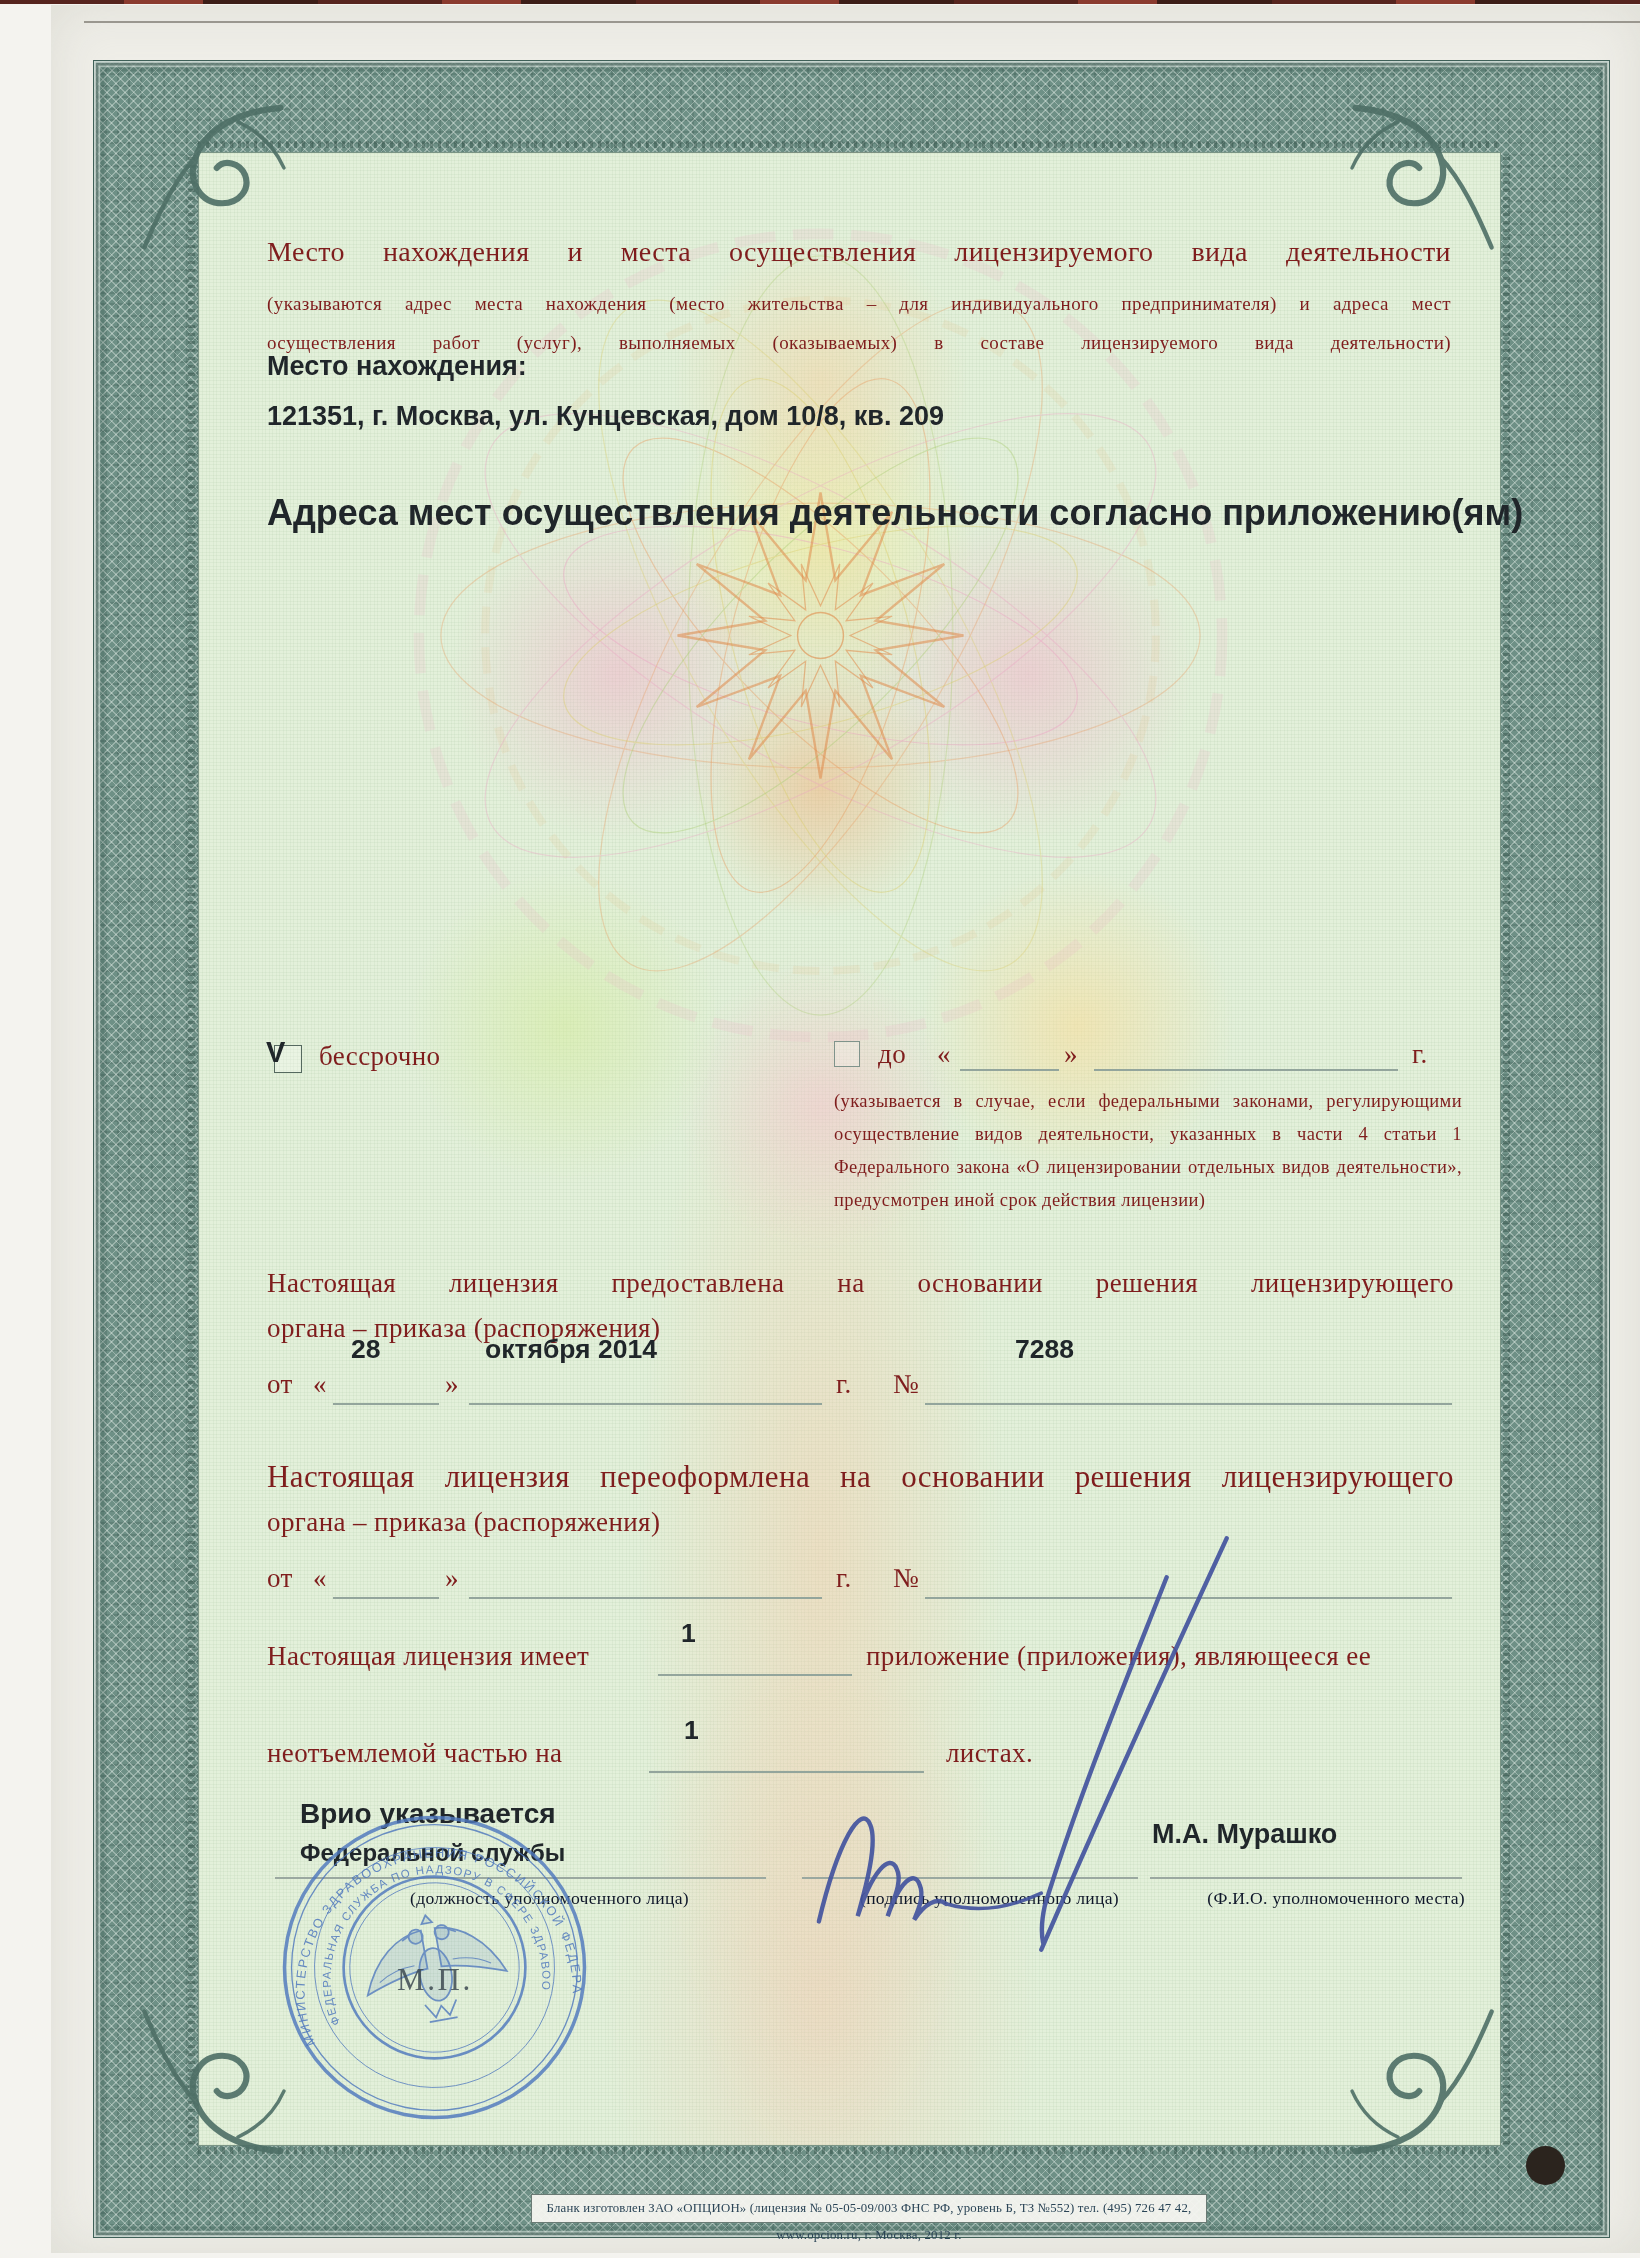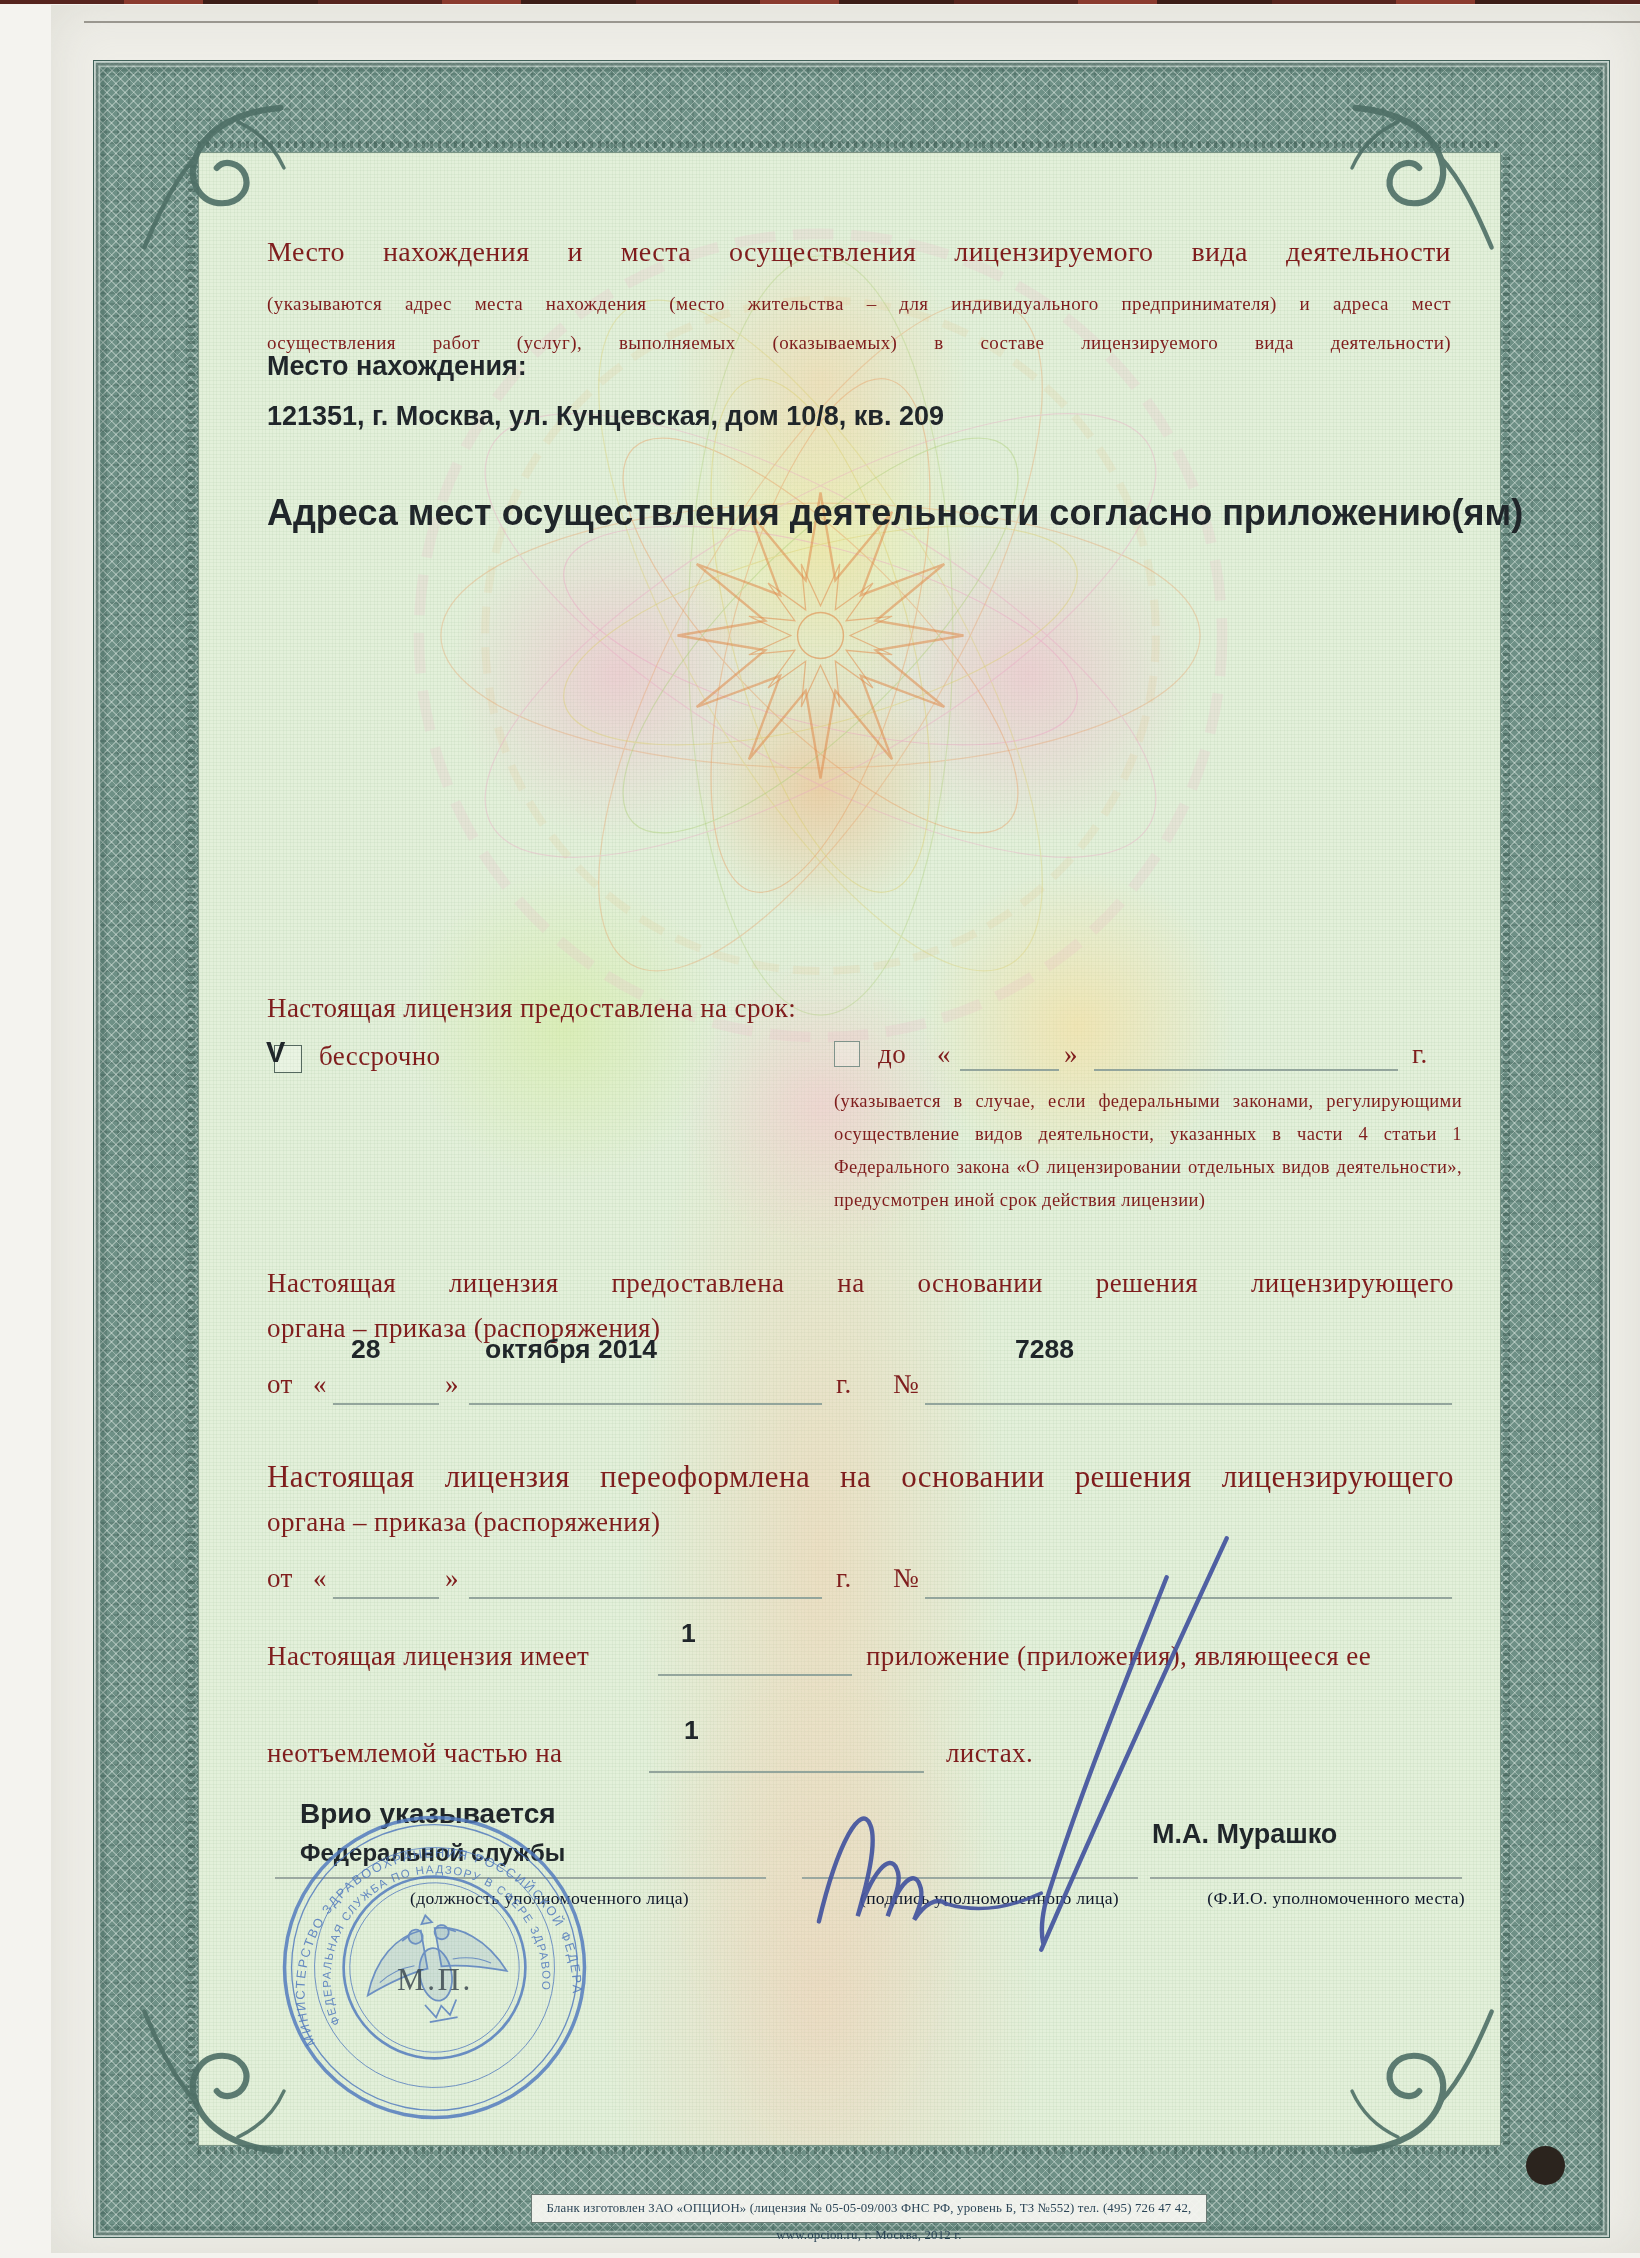--- a/index.html
+++ b/index.html
@@ -128,21 +128,20 @@
   </svg>
 
   <div class="abs ser just" style="left:267px;top:236px;width:1184px;font-size:28px;line-height:32px;">Место нахождения и места осуществления лицензируемого вида деятельности</div>
   <div class="abs ser just" style="left:267px;top:293px;width:1184px;font-size:19px;line-height:21px;">(указываются адрес места нахождения (место жительства – для индивидуального предпринимателя) и адреса мест</div>
   <div class="abs ser just" style="left:267px;top:332px;width:1184px;font-size:19px;line-height:21px;">осуществления работ (услуг), выполняемых (оказываемых) в составе лицензируемого вида деятельности)</div>
 
   <div class="abs bs" style="left:267px;top:351px;font-size:27px;">Место нахождения:</div>
   <div class="abs bs" style="left:267px;top:401px;font-size:27px;">121351, г. Москва, ул. Кунцевская, дом 10/8, кв. 209</div>
   <div class="abs bs" style="left:267px;top:492px;font-size:36px;">Адреса мест осуществления деятельности согласно приложению(ям)</div>
 
-  <div class="abs ser" style="left:267px;top:993px;font-size:27px;">Настоящая лицензия предоставлена на срок:</div>
 
   <div class="abs cb" style="left:274px;top:1045px;width:25.6px;height:25.6px;"></div>
   <div class="abs bs" style="left:266px;top:1036px;font-size:29px;">V</div>
   <div class="abs ser" style="left:319px;top:1041px;font-size:27px;">бессрочно</div>
 
   <div class="abs" style="left:834px;top:1041px;width:24px;height:24px;border:1.8px solid #7f938b;background:rgba(255,255,255,.2);"></div>
   <div class="abs ser" style="left:878px;top:1039px;font-size:27px;">до</div>
   <div class="abs ser" style="left:937px;top:1039px;font-size:27px;">«</div>
   <div class="abs bl" style="left:960px;top:1069px;width:99px;"></div>
   <div class="abs ser" style="left:1064px;top:1039px;font-size:27px;">»</div>

